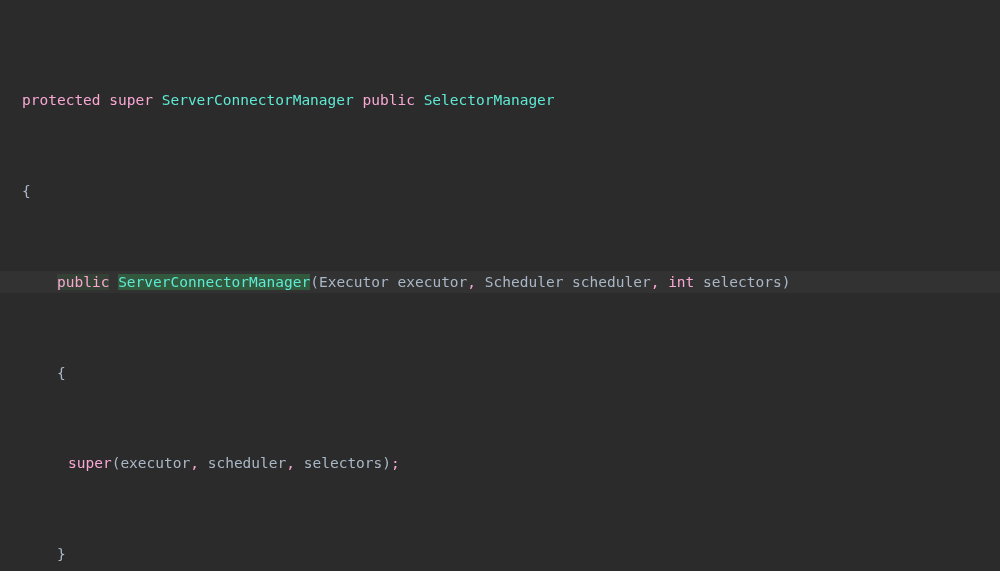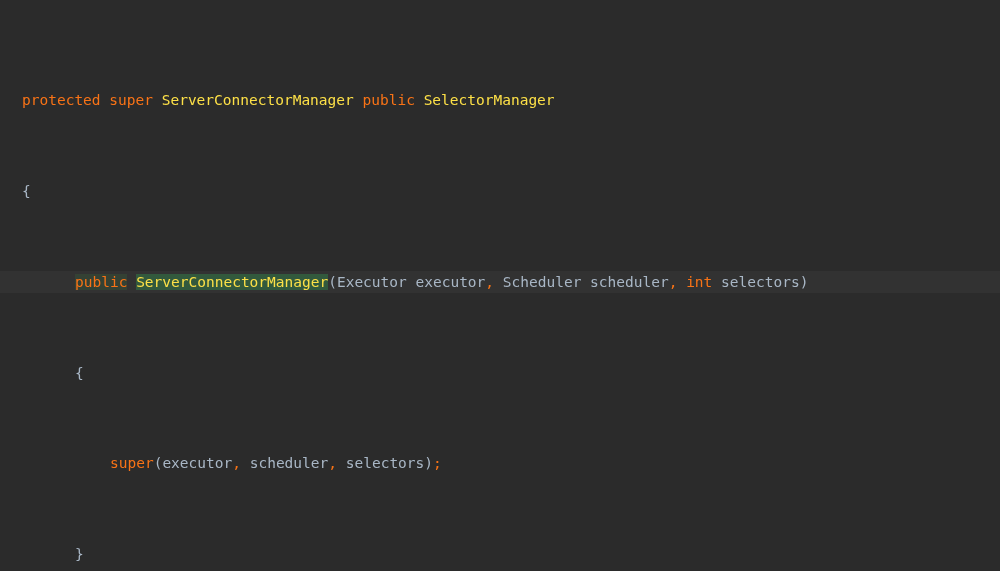--- a/index.html
+++ b/index.html
@@ -19,28 +19,28 @@
     white-space: pre;
     color: #a9b7c6;
   }
   .line {
     padding-left: 22px;
     height: 22.7px;
   }
   .line.highlight {
     background: #323232;
   }
-  .kw      { color: #f97316; }     
-  .cls     { color: #fde047; }     
+  .kw      { color: #f9a8d4; }     
+  .cls     { color: #5eead4; }     
   .fg      { color: #a9b7c6; }
   .bg-pub  { background:#344134; }
   .bg-ctr  { background:#32593d; }
   .indent0 { padding-left: 22px; }
-  .indent1 { padding-left: 75px; }
-  .indent2 { padding-left: 110px; }
+  .indent1 { padding-left: 57px; }
+  .indent2 { padding-left: 68px; }
 </style>
 </head>
 <body>
 
 <div class="editor">
 
   <div class="line indent0"><span class="kw">protected</span> <span class="kw">super</span> <span class="cls">ServerConnectorManager</span> <span class="kw">public</span> <span class="cls">SelectorManager</span></div>
 
   <div class="line indent0"><span class="fg">{</span></div>
 

